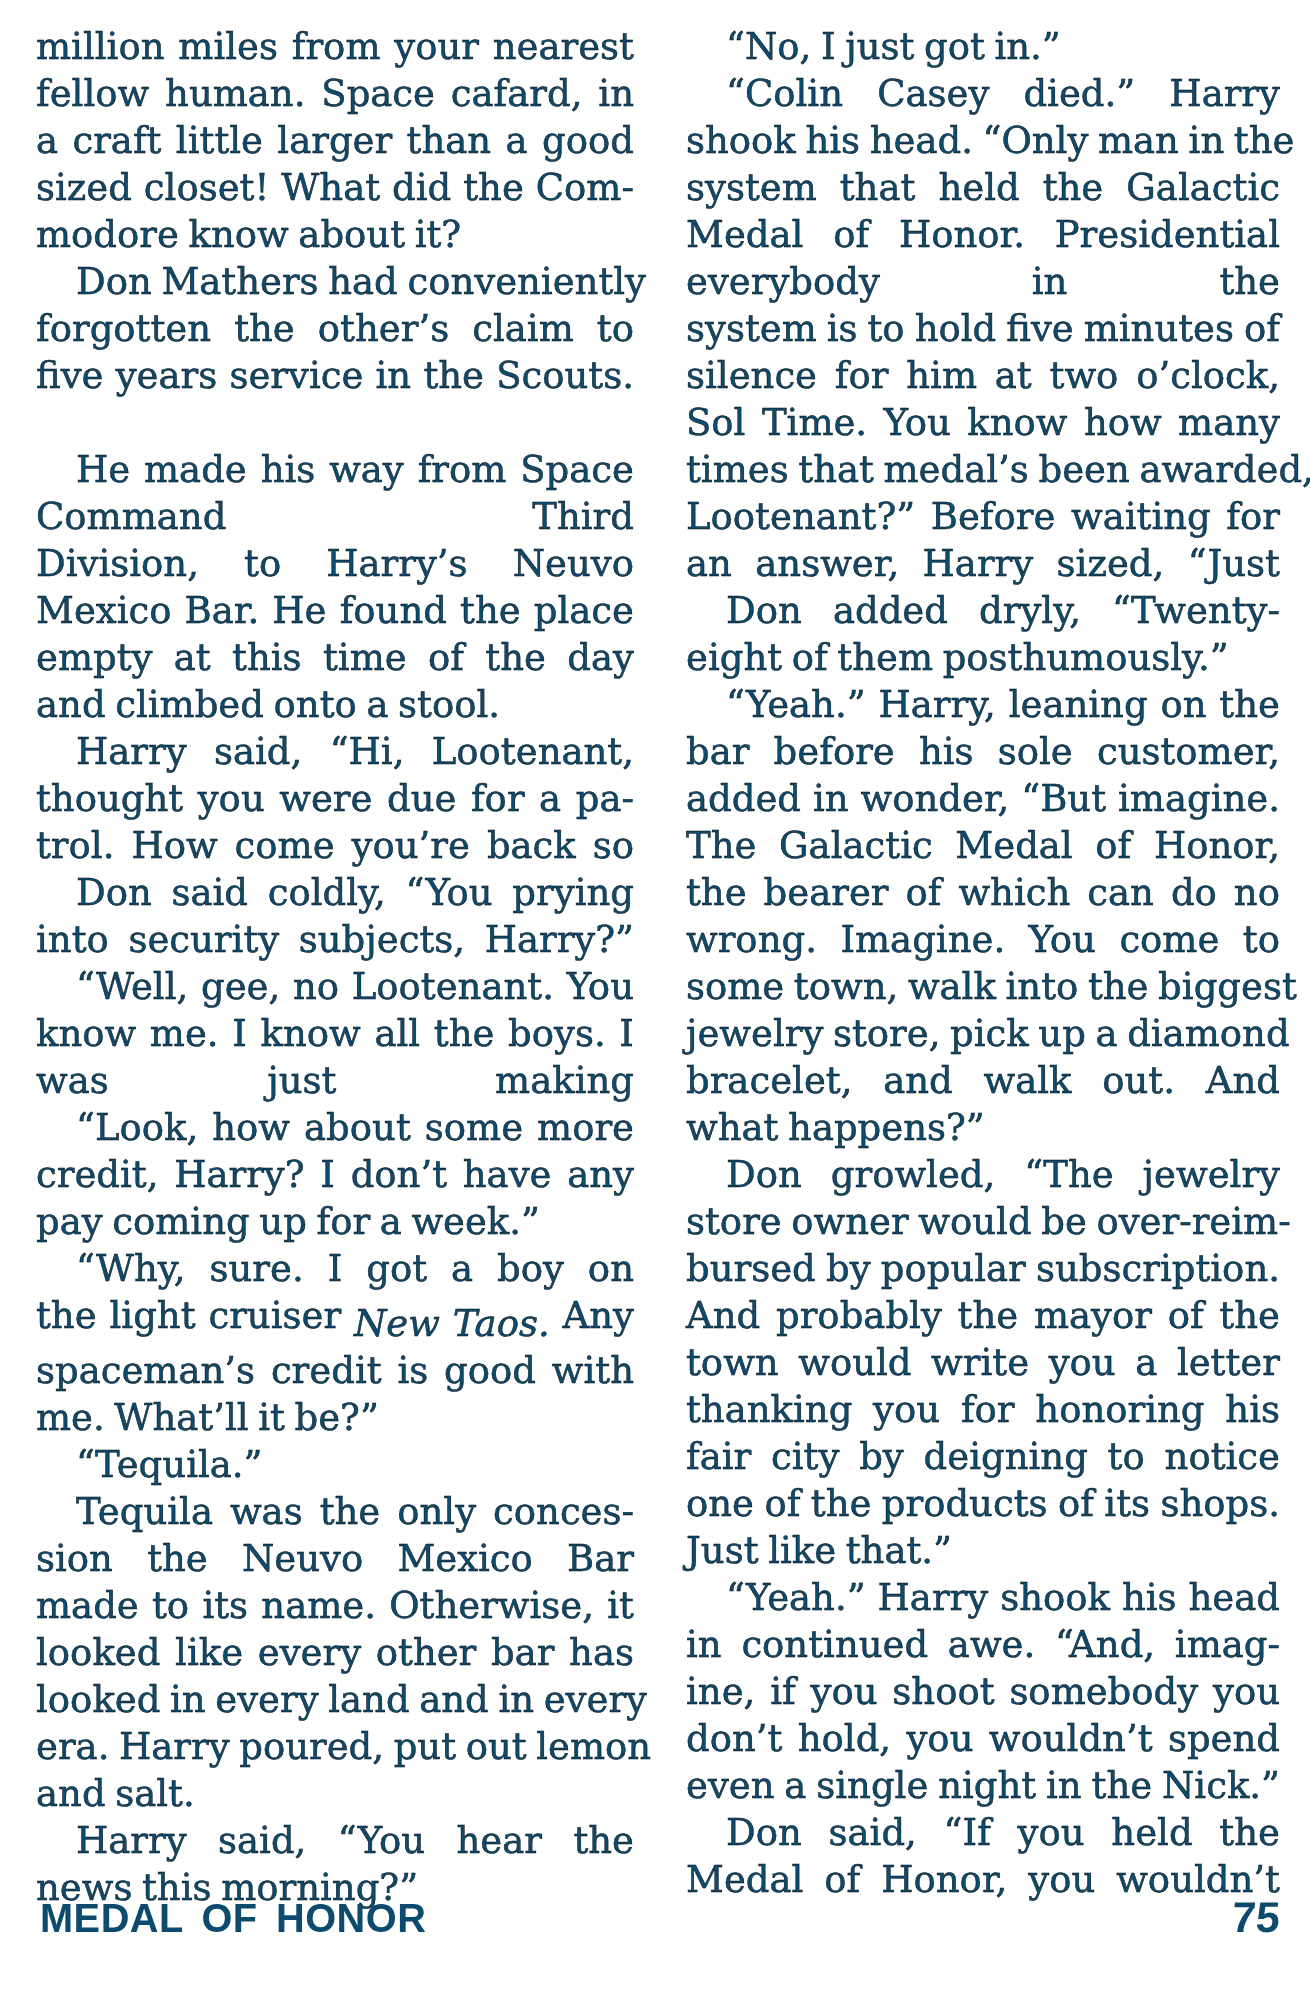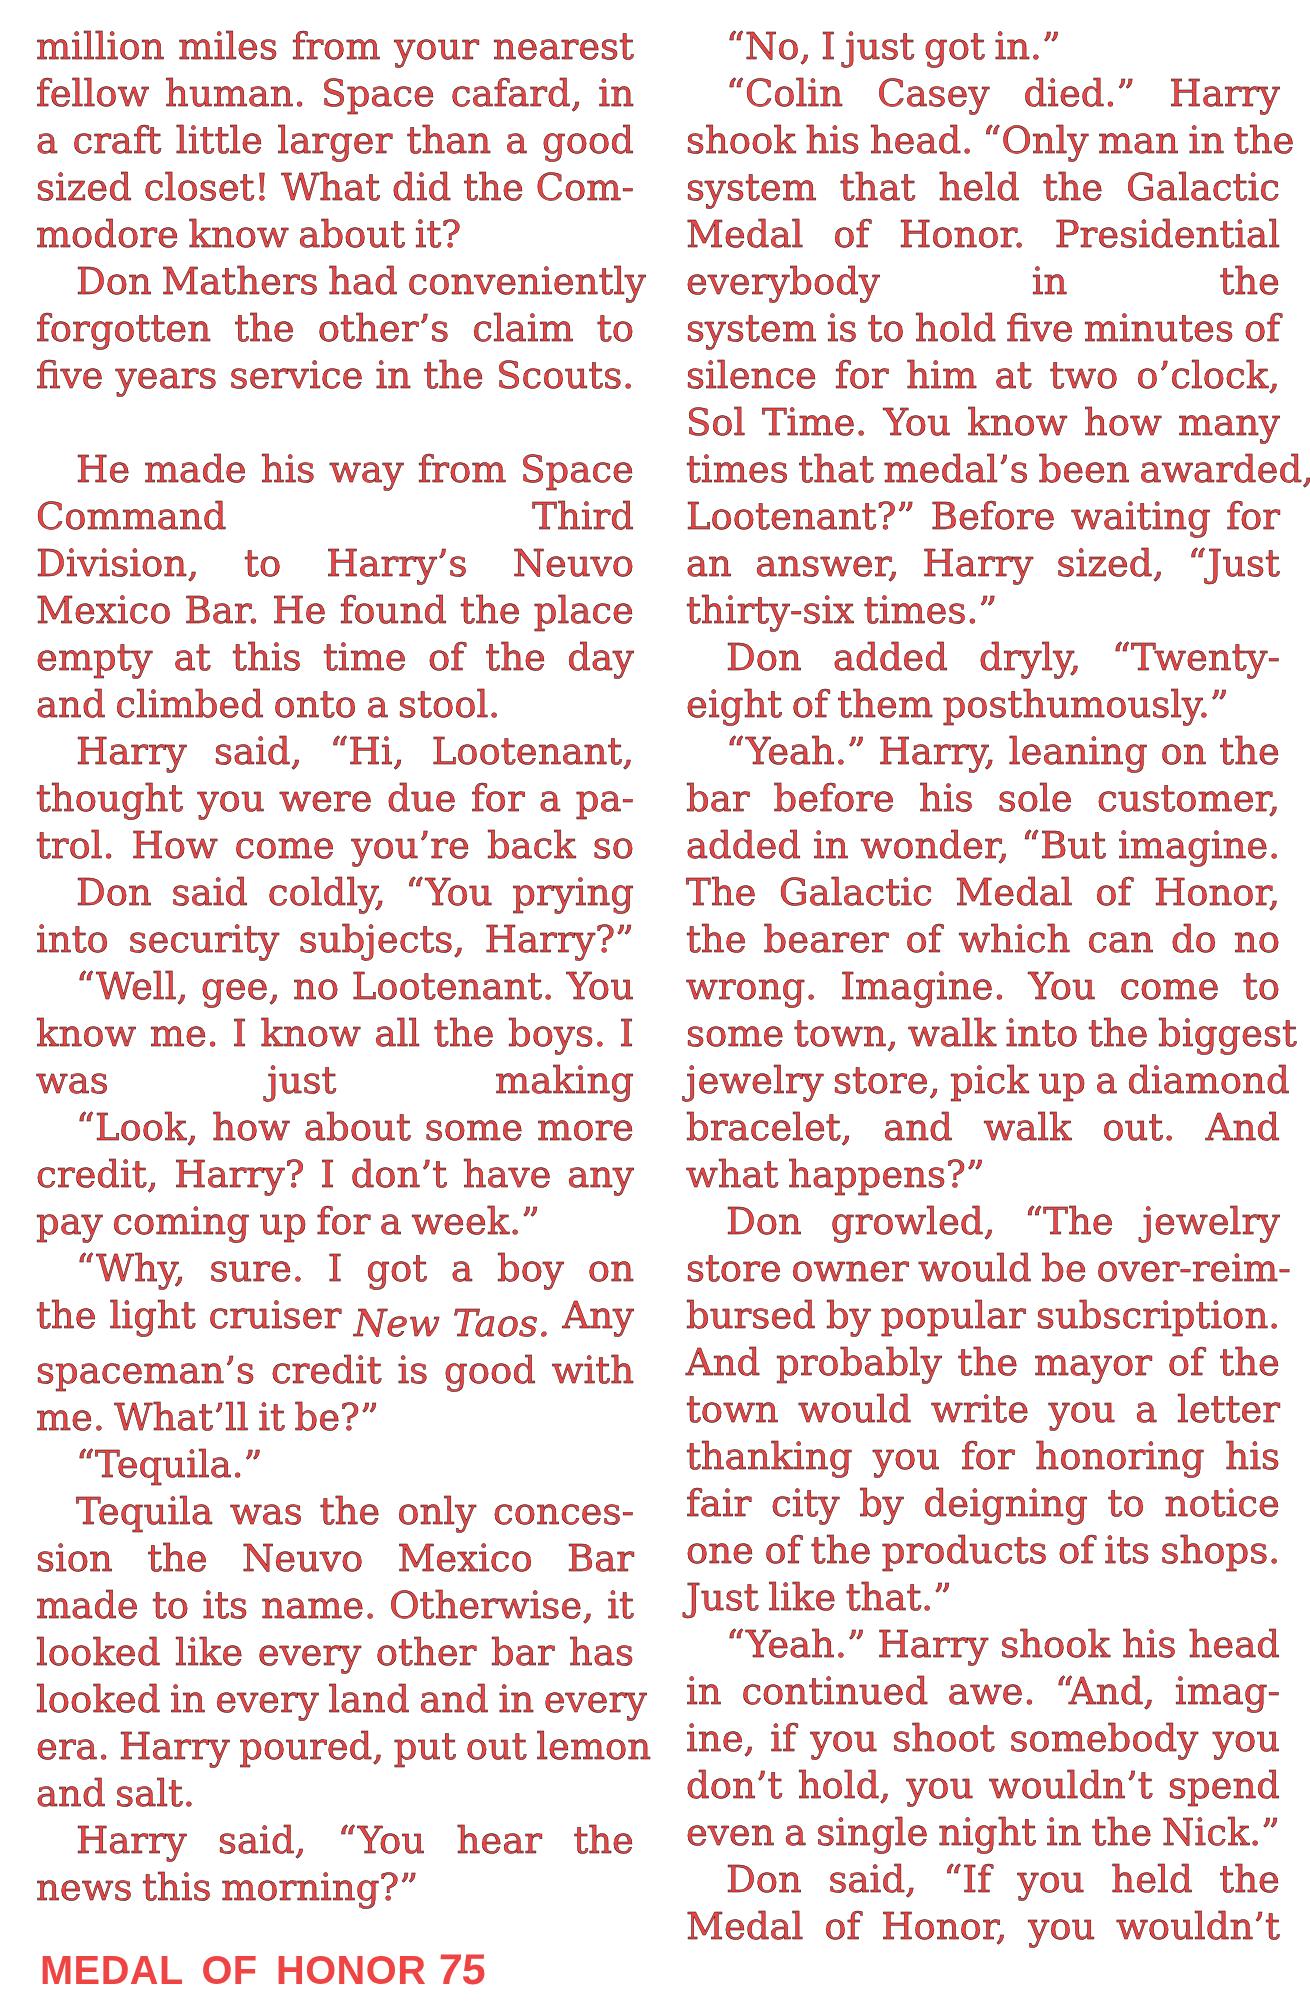--- a/index.html
+++ b/index.html
@@ -3,21 +3,21 @@
 <meta charset="utf-8">
 <style>
   html, body { margin: 0; padding: 0; background: #e8e8e8; }
   .page {
     position: relative;
     width: 1310px;
     height: 2009px;
     background: #ffffff;
     overflow: hidden;
     font-family: "DejaVu Serif", serif;
-    color: #ef4444;
+    color: #0c4a6e;
   }
   .column {
     position: absolute;
     top: 23px;
     font-size: 37px;
     line-height: 47px;
     -webkit-text-stroke: 0.45px #0a0a0a;
   }
   .col-left  { left: 36px;  width: 598px; }
   .col-right { left: 686px; width: 594px; }
@@ -30,23 +30,24 @@
   .line.j  { justify-content: space-between; }
   .line.nj { justify-content: flex-start; align-items: flex-end; }
   .line.ind { padding-left: 40px; }
   .line.gap { margin-top: 47px; }
   .line span { white-space: pre; }
   .it { font-style: italic; margin-top: 8px; }
   .footer {
     position: absolute;
     left: 40px;
     right: 30px;
-    top: 1945px;
+    top: 1893px;
     height: 56px;
     display: flex;
+    justify-content: space-between;
     align-items: baseline;
     font-family: "Liberation Sans", sans-serif;
     font-weight: bold;
   }
   .running-title {
     font-size: 41px;
     letter-spacing: 0.5px;
     word-spacing: 7px;
     transform: scaleX(0.97);
     transform-origin: left bottom;
@@ -418,24 +419,20 @@
         <span>waiting</span>
         <span>for</span>
       </div>
       <div class="line j">
         <span>an</span>
         <span>answer,</span>
         <span>Harry</span>
         <span>sized,</span>
         <span>“Just</span>
       </div>
-      <div class="line nj">
-        <span>thirty-six</span>
-        <span>times.”</span>
-      </div>
       <div class="line j ind">
         <span>Don</span>
         <span>added</span>
         <span>dryly,</span>
         <span>“Twenty-</span>
       </div>
       <div class="line nj">
         <span>eight</span>
         <span>of</span>
         <span>them</span>

